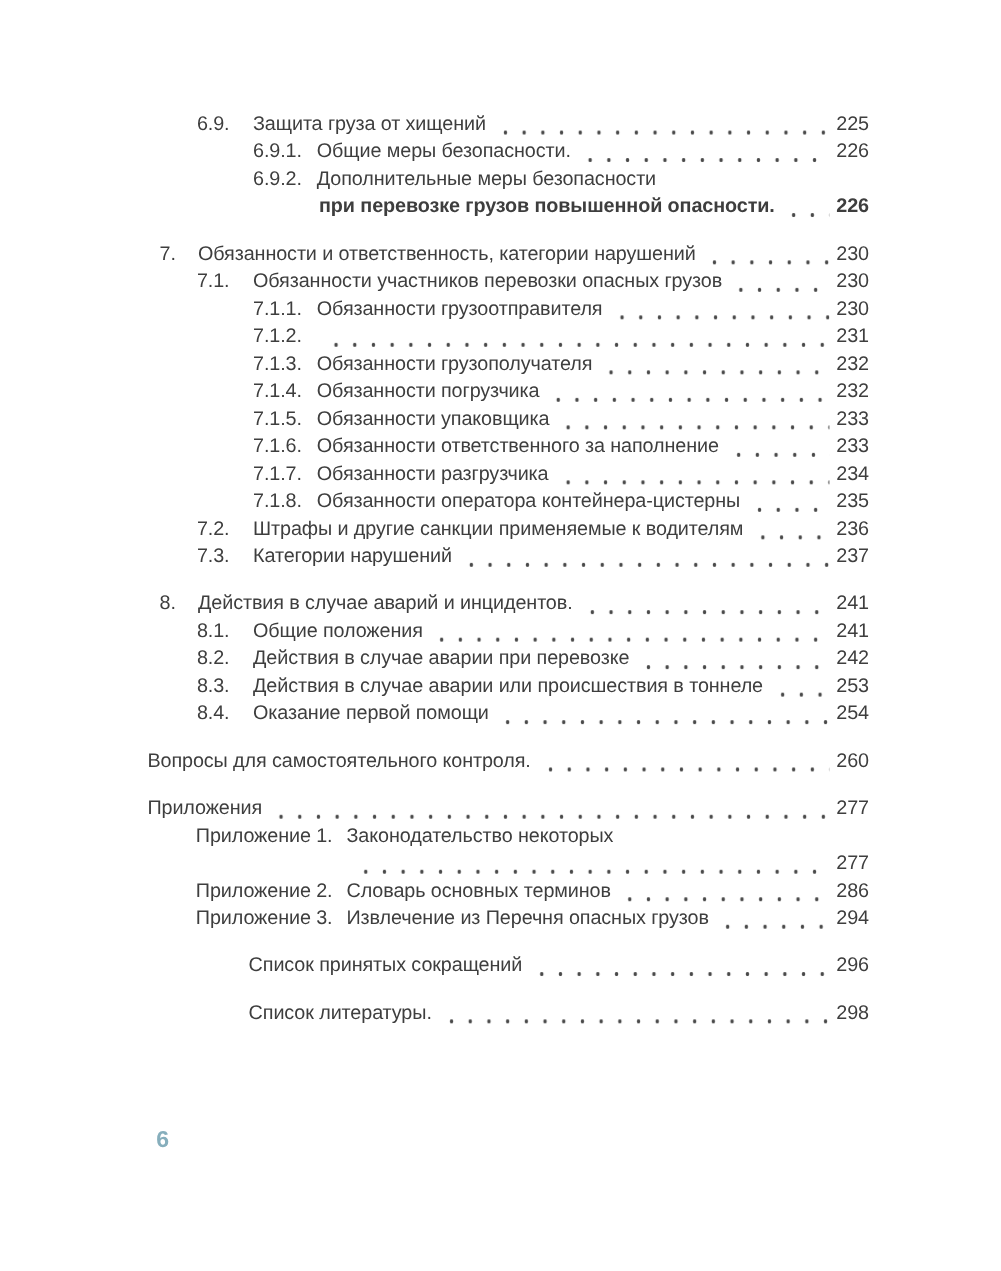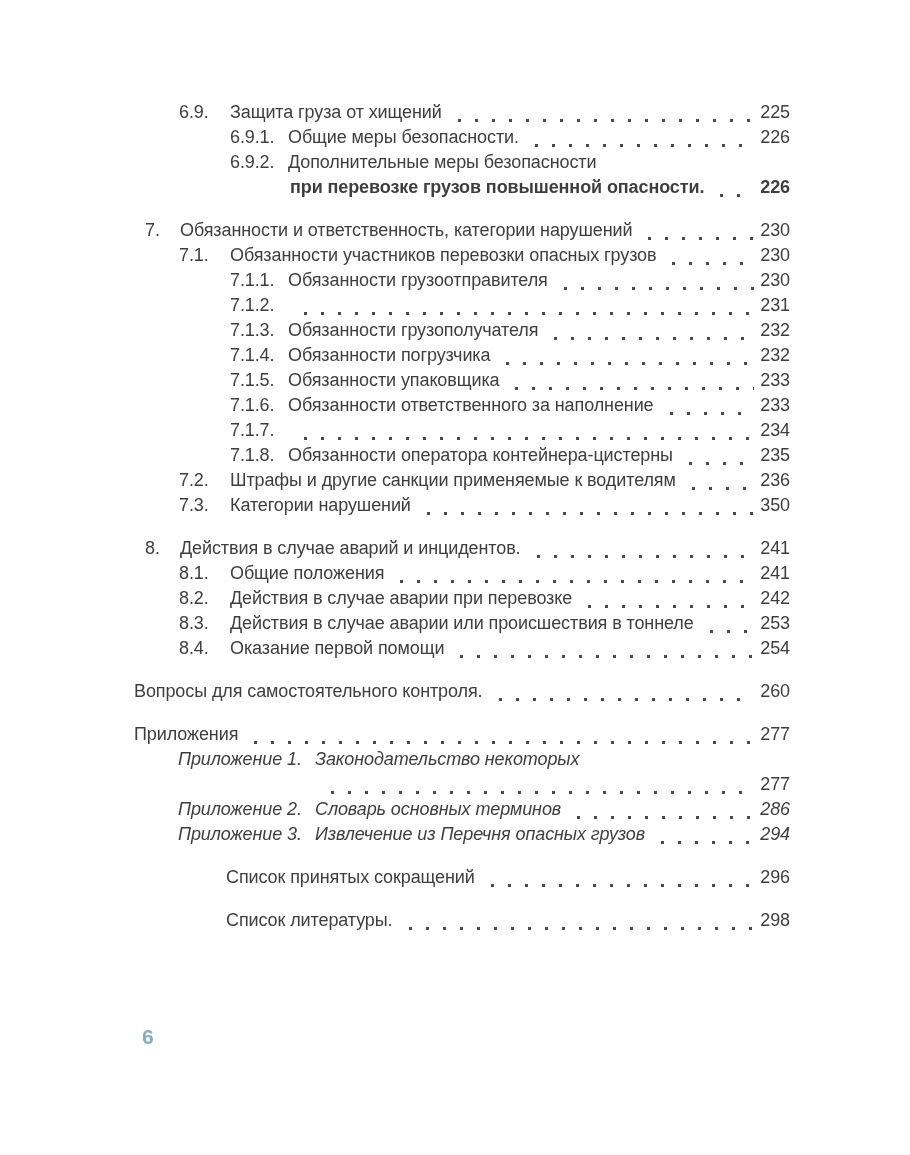--- a/index.html
+++ b/index.html
@@ -50,21 +50,21 @@
   }
   
   .lvl-ch       { padding-left: 11px; }
   .lvl-ch .num  { width: 35px; }
   .lvl-s        { padding-left: 45px; }
   .lvl-s .num   { width: 51px; }
   .lvl-ss       { padding-left: 96px; }
   .lvl-ss .num  { width: 58px; }
   .lvl-cont-ss  { padding-left: 156px; font-weight: bold; }
   .lvl-root     { padding-left: 0; }
-  .lvl-app      { padding-left: 44px; font-style: italic; }
+  .lvl-app      { padding-left: 44px; }
   .lvl-app .num { width: 137px; }
   .lvl-cont-app { padding-left: 181px; }
   .lvl-list     { padding-left: 92px; }
 
   .folio {
     position: absolute;
     left: 142px;
     top: 1024px;
     font-size: 21px;
     line-height: 25px;
@@ -142,40 +142,41 @@
         <span class="pg">233</span>
       </div>
       <div class="row lvl-ss">
         <span class="num">7.1.6.</span>
         <span class="title">Обязанности ответственного за наполнение</span>
         <span class="leader"></span>
         <span class="pg">233</span>
       </div>
       <div class="row lvl-ss">
         <span class="num">7.1.7.</span>
+        <span class="title">Обязанности разгрузчика</span>
         <span class="leader"></span>
         <span class="pg">234</span>
       </div>
       <div class="row lvl-ss">
         <span class="num">7.1.8.</span>
         <span class="title">Обязанности оператора контейнера-цистерны</span>
         <span class="leader"></span>
         <span class="pg">235</span>
       </div>
       <div class="row lvl-s">
         <span class="num">7.2.</span>
         <span class="title">Штрафы и другие санкции применяемые к водителям</span>
         <span class="leader"></span>
         <span class="pg">236</span>
       </div>
       <div class="row lvl-s">
         <span class="num">7.3.</span>
         <span class="title">Категории нарушений</span>
         <span class="leader"></span>
-        <span class="pg">350</span>
+        <span class="pg">237</span>
       </div>
     </div>
     <div class="group">
       <div class="row lvl-ch">
         <span class="num">8.</span>
         <span class="title">Действия в случае аварий и инцидентов.</span>
         <span class="leader"></span>
         <span class="pg">241</span>
       </div>
       <div class="row lvl-s">

